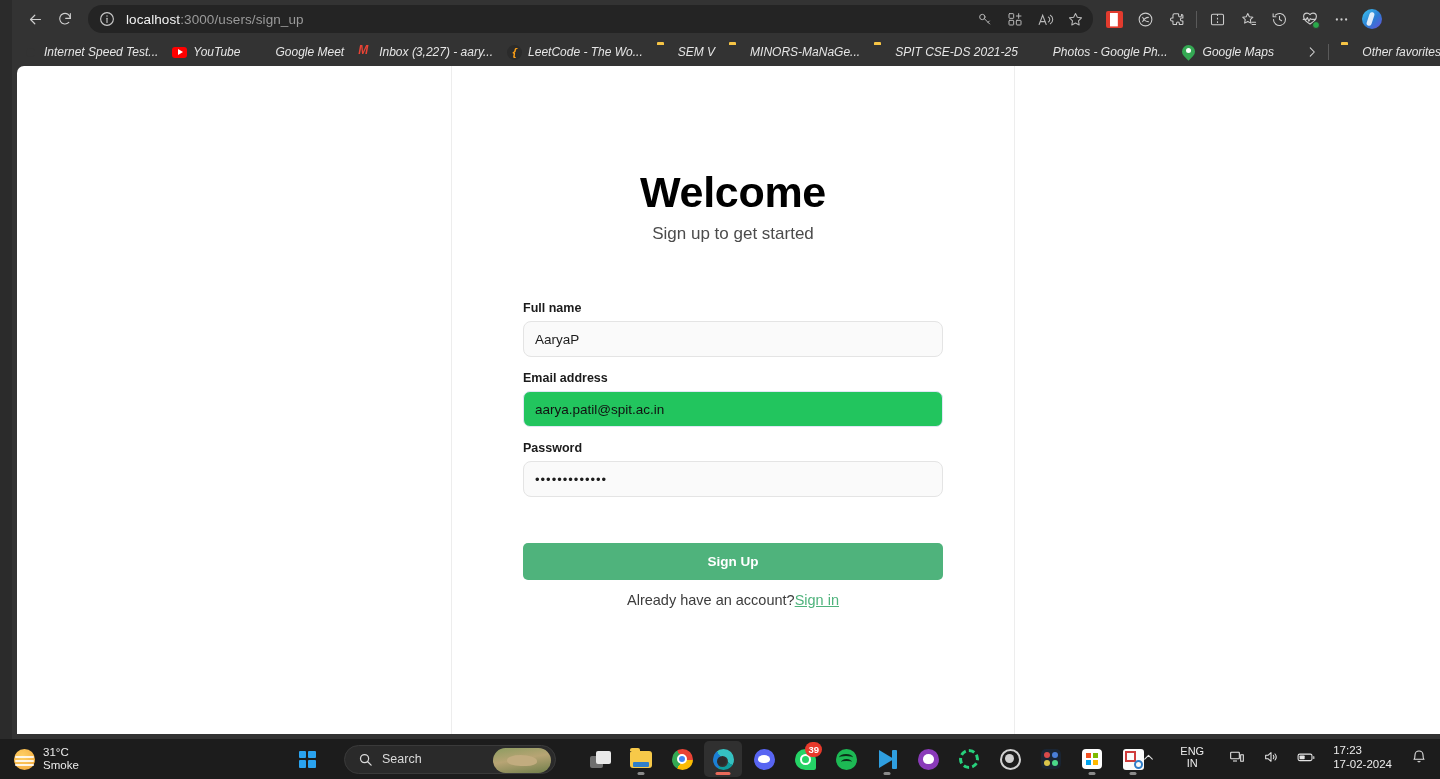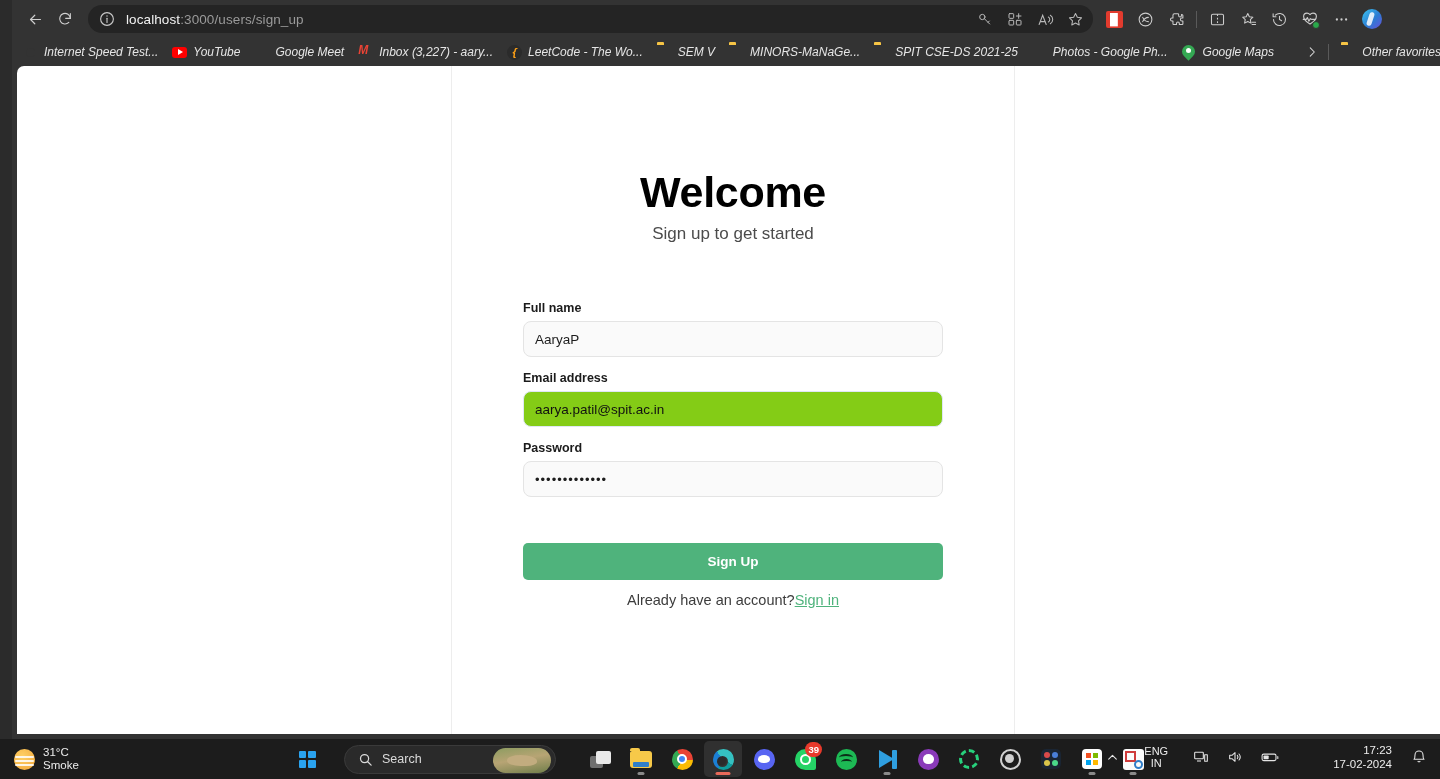--- a/index.html
+++ b/index.html
@@ -194,21 +194,21 @@
   .field-input {
     width: 100%; height: 36px;
     border: 1px solid #e4e4e4; border-radius: 8px;
     background: #fafafa;
     font-family: "Liberation Sans", sans-serif;
     font-size: 13.5px; color: #1d1d1d;
     padding: 0 11px;
     outline: none;
   }
   .field-input.autofilled {
-    background: #84cc16; border-color: #dfe7f5; color: #111;
+    background: #22c55e; border-color: #dfe7f5; color: #111; border-radius: 7px;
   }
   .field-input.password { letter-spacing: 1px; font-size: 13px; }
 
   .btn-signup {
     width: 100%; height: 37px;
     margin-top: 32px;
     background: #4fb37c;
     border: none; border-radius: 5px;
     color: #ffffff; font-size: 13.5px; font-weight: 700;
     font-family: "Liberation Sans", sans-serif;
@@ -384,22 +384,22 @@
   }
   .tray-btn {
     height: 30px; display: flex; align-items: center; justify-content: center;
     border-radius: 4px; cursor: pointer; padding: 0 5px; color: #e4e4e4;
   }
   .lang {
     line-height: 1.1; text-align: center; font-size: 11px; color: #ececec;
     padding: 0 7px;
   }
   .clock {
-    text-align: right; line-height: 1.25; font-size: 11.5px;
-    color: #ececec; padding: 0 6px 0 4px; cursor: pointer; margin-left: 36px;
+    text-align: left; line-height: 1.25; font-size: 11.5px;
+    color: #ececec; padding: 0 6px 0 4px; cursor: pointer;
   }
 </style>
 </head>
 <body>
 
 <div class="browser">
 
   <div class="toolbar">
     <div class="nav-btn">
       <svg width="17" height="17" viewBox="0 0 24 24" fill="none" stroke="currentColor" stroke-width="1.7" stroke-linecap="round" stroke-linejoin="round">

